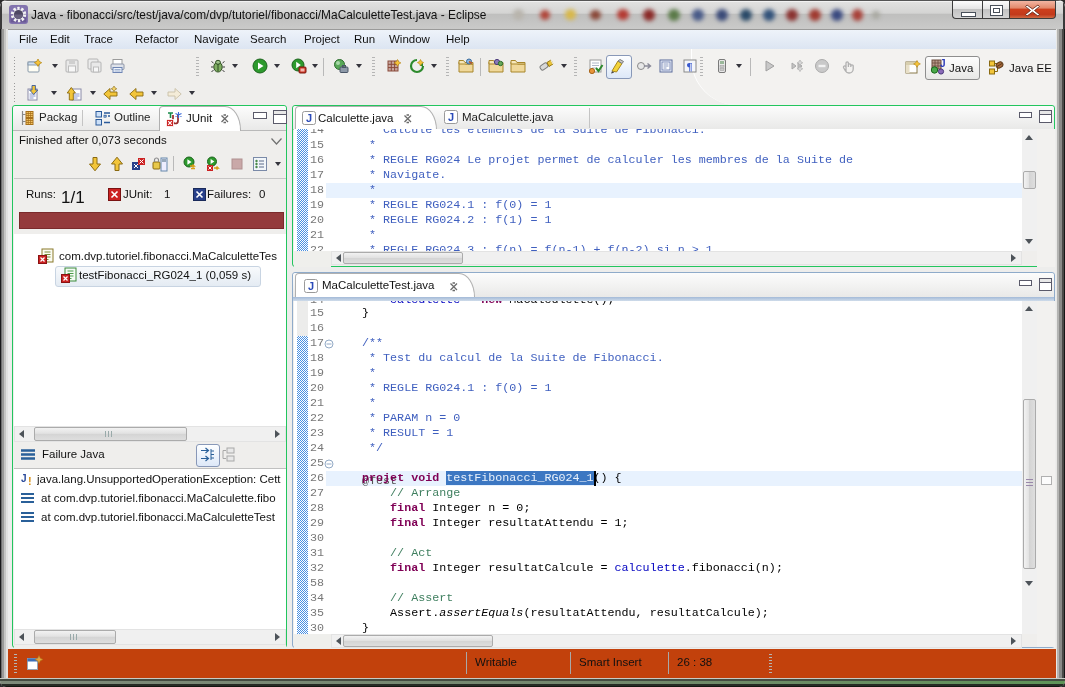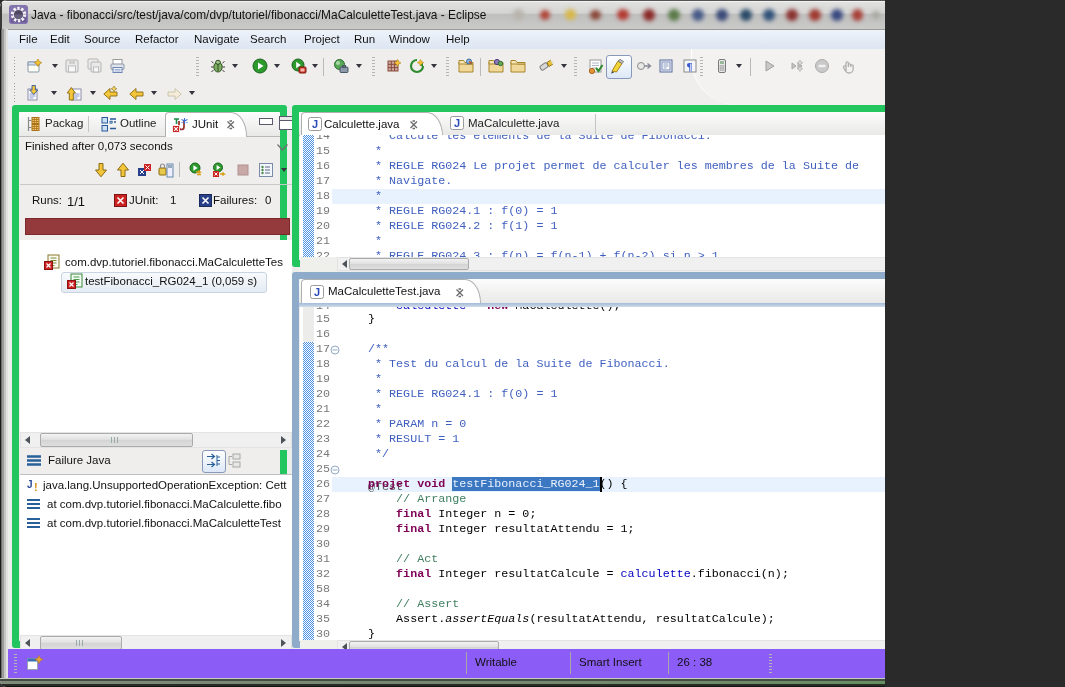--- a/index.html
+++ b/index.html
@@ -1,18 +1,18 @@
 <!DOCTYPE html>
 <html><head>
 <meta charset="utf-8">
 <style>
   html,body{margin:0;padding:0;}
   body{width:1065px;height:687px;overflow:hidden;background:#2a2a2a;
        font-family:"Liberation Sans",sans-serif;}
-  #win{position:absolute;left:0;top:0;width:885px;height:687px;overflow:hidden;}
+  #win{position:absolute;left:0;top:0;width:1065px;height:687px;overflow:hidden;}
   .abs{position:absolute;}
   
   #frame{position:absolute;left:0;top:0;width:1065px;height:687px;
     border-radius:7px 7px 6px 6px;
     background:#ededec;overflow:hidden;}
   #titlebar{position:absolute;left:0;top:0;width:1065px;height:29px;
     background:linear-gradient(#e3e3e2 0%,#d4d4d3 45%,#bfbfbe 50%,#cacac9 100%);
     border-bottom:1px solid #9a9a99;}
   #titlebar .tline{position:absolute;left:0;top:0;width:100%;height:1px;background:#555;}
   #titlebar .tline2{position:absolute;left:0;top:1px;width:100%;height:1px;background:#f2f2f2;}
@@ -41,21 +41,21 @@
   .ticon{position:absolute;width:16px;height:16px;}
   .dd{position:absolute;width:0;height:0;border-left:3.5px solid transparent;
       border-right:3.5px solid transparent;border-top:4px solid #34343c;}
   .tsep{position:absolute;width:1px;height:18px;background:#b9b9b9;}
   .thandle{position:absolute;width:3px;height:20px;
      background-image:repeating-linear-gradient(#9b9b9b 0 1px,transparent 1px 3px);
      background-size:1px 100%;background-repeat:repeat-y;}
   .dots{position:absolute;width:3px;height:20px;
      background-image:repeating-linear-gradient(#b5b5b5 0 1px,transparent 1px 3px);}
   
-  .panel{position:absolute;background:#fff;border:7px solid #22c55e;border-radius:3px;
+  .panel{position:absolute;background:#fff;border:1px solid #22c55e;border-radius:3px;
     box-sizing:border-box;}
   .tabrow{position:absolute;left:0;top:0;right:0;height:24px;
     background:linear-gradient(#fcfcfc,#e9e9e8);border-bottom:1px solid #b9b9b9;
     border-radius:3px 3px 0 0;}
   .tab{position:absolute;top:0;height:24px;font-size:11.5px;color:#222;}
   .tab.active{background:#fff;border:1px solid #b0b0b0;border-bottom:none;
     border-radius:4px 16px 0 0 / 4px 24px 0 0;}
   .minmax{position:absolute;top:6px;width:12px;height:10px;}
   
   .mono{font-family:"Liberation Mono",monospace;font-size:11.7px;line-height:15px;white-space:pre;}
@@ -124,21 +124,21 @@
       <div class="wb close">
           <svg class="abs" style="left:15px;top:3px" width="15" height="13">
             <path d="M2 1 L7.5 5 L13 1 L14.5 2.5 L9.5 6.5 L14.5 10.5 L13 12 L7.5 8 L2 12 L0.5 10.5 L5.5 6.5 L0.5 2.5 Z" fill="#fff" stroke="#5a2516" stroke-width="0.8"></path>
           </svg>
         </div>
     </div>
 
     <div id="menubar">
       <span style="left:16px">File</span>
         <span style="left:47px">Edit</span>
-      <span style="left:81px">Source</span>
+      <span style="left:81px">Trace</span>
         <span style="left:132px">Refactor</span>
       <span style="left:191px">Navigate</span>
         <span style="left:247px">Search</span>
       <span style="left:301px">Project</span>
         <span style="left:351px">Run</span>
       <span style="left:386px">Window</span>
         <span style="left:443px">Help</span>
     </div>
 
     <div id="toolbar">
@@ -418,21 +418,21 @@
         <rect x="1.5" y="1.5" width="13" height="13" fill="#f2f6fa" stroke="#7a8aa8"></rect>
         <circle cx="4.5" cy="5" r="1.2" fill="#4a8a4a"></circle>
           <circle cx="4.5" cy="8" r="1.2" fill="#4a8a4a"></circle>
           <circle cx="4.5" cy="11" r="1.2" fill="#4a8a4a"></circle>
         <path d="M7 5 h5 M7 8 h5 M7 11 h5" stroke="#5a6a8a"></path>
       </svg>
       <div class="dd" style="left:262px;top:56px"></div>
       <div class="abs" style="left:1px;top:72px;width:272px;height:1px;background:#c8c8c8"></div>
 
       <div class="abs" style="left:13px;top:82px;font-size:11.5px;color:#111">Runs:</div>
-      <div class="abs" style="left:48px;top:82px;font-size:13px;color:#111">1/1</div>
+      <div class="abs" style="left:48px;top:82px;font-size:17px;color:#111">1/1</div>
       <svg class="abs" style="left:95px;top:82px" width="13" height="13">
           <rect x="0.5" y="0.5" width="12" height="12" fill="#cc2222" stroke="#7a1212"></rect>
           <path d="M3.5 3.5 l6 6 m0 -6 l-6 6" stroke="#fff" stroke-width="1.6"></path>
         </svg>
       <div class="abs" style="left:110px;top:82px;font-size:11.5px;color:#111">JUnit:</div>
       <div class="abs" style="left:151px;top:82px;font-size:11.5px;color:#111">1</div>
       <svg class="abs" style="left:180px;top:82px" width="13" height="13">
           <rect x="0.5" y="0.5" width="12" height="12" fill="#28408a" stroke="#1a2a5a"></rect>
           <path d="M3.5 3.5 l6 6 m0 -6 l-6 6" stroke="#fff" stroke-width="1.6"></path>
         </svg>
@@ -632,21 +632,21 @@
       <div class="arr arrD" style="left:732px;top:308px"></div>
       <div class="abs" style="left:744px;top:28px;width:18px;height:346px;background:#f2f1ef"></div>
       <div class="abs" style="left:748px;top:203px;width:9px;height:7px;background:#fcfcfc;border:1px solid #b0b0b0"></div>
       <div class="sbtrack" style="left:38px;top:361px;width:691px;height:14px"></div>
       <div class="arr arrL" style="left:43px;top:364px"></div>
       <div class="arr arrR" style="left:718px;top:364px"></div>
       <div class="sbthumb" style="left:50px;top:362px;width:150px;height:12px"></div>
       <div class="abs" style="left:1px;top:361px;width:37px;height:14px;background:#efefec"></div>
     </div>
 
-    <div id="statusbar" class="abs" style="left:3px;top:649px;width:1059px;height:30px;background:#8b5cf6">
+    <div id="statusbar" class="abs" style="left:3px;top:649px;width:1059px;height:30px;background:#c2410c">
       <div class="dots" style="left:11px;top:5px"></div>
       <svg class="abs" style="left:24px;top:6px" width="17" height="17">
         <rect x="0.5" y="3.5" width="10" height="11" fill="#fff" stroke="#98a4b4"></rect>
         <rect x="0.5" y="3.5" width="10" height="3" fill="#3d6fb8"></rect>
         <path d="M12 0.5 l1.3 2.7 2.7 1.3 -2.7 1.3 -1.3 2.7 -1.3 -2.7 -2.7 -1.3 2.7 -1.3 Z" fill="#e8a33d" stroke="#b27a1a" stroke-width="0.6"></path>
       </svg>
       <div class="abs" style="left:463px;top:3px;width:1px;height:22px;background:#a8a8a8"></div>
       <div class="abs" style="left:472px;top:7px;font-size:11.5px;color:#111">Writable</div>
       <div class="abs" style="left:567px;top:3px;width:1px;height:22px;background:#a8a8a8"></div>
       <div class="abs" style="left:576px;top:7px;font-size:11.5px;color:#111">Smart Insert</div>

